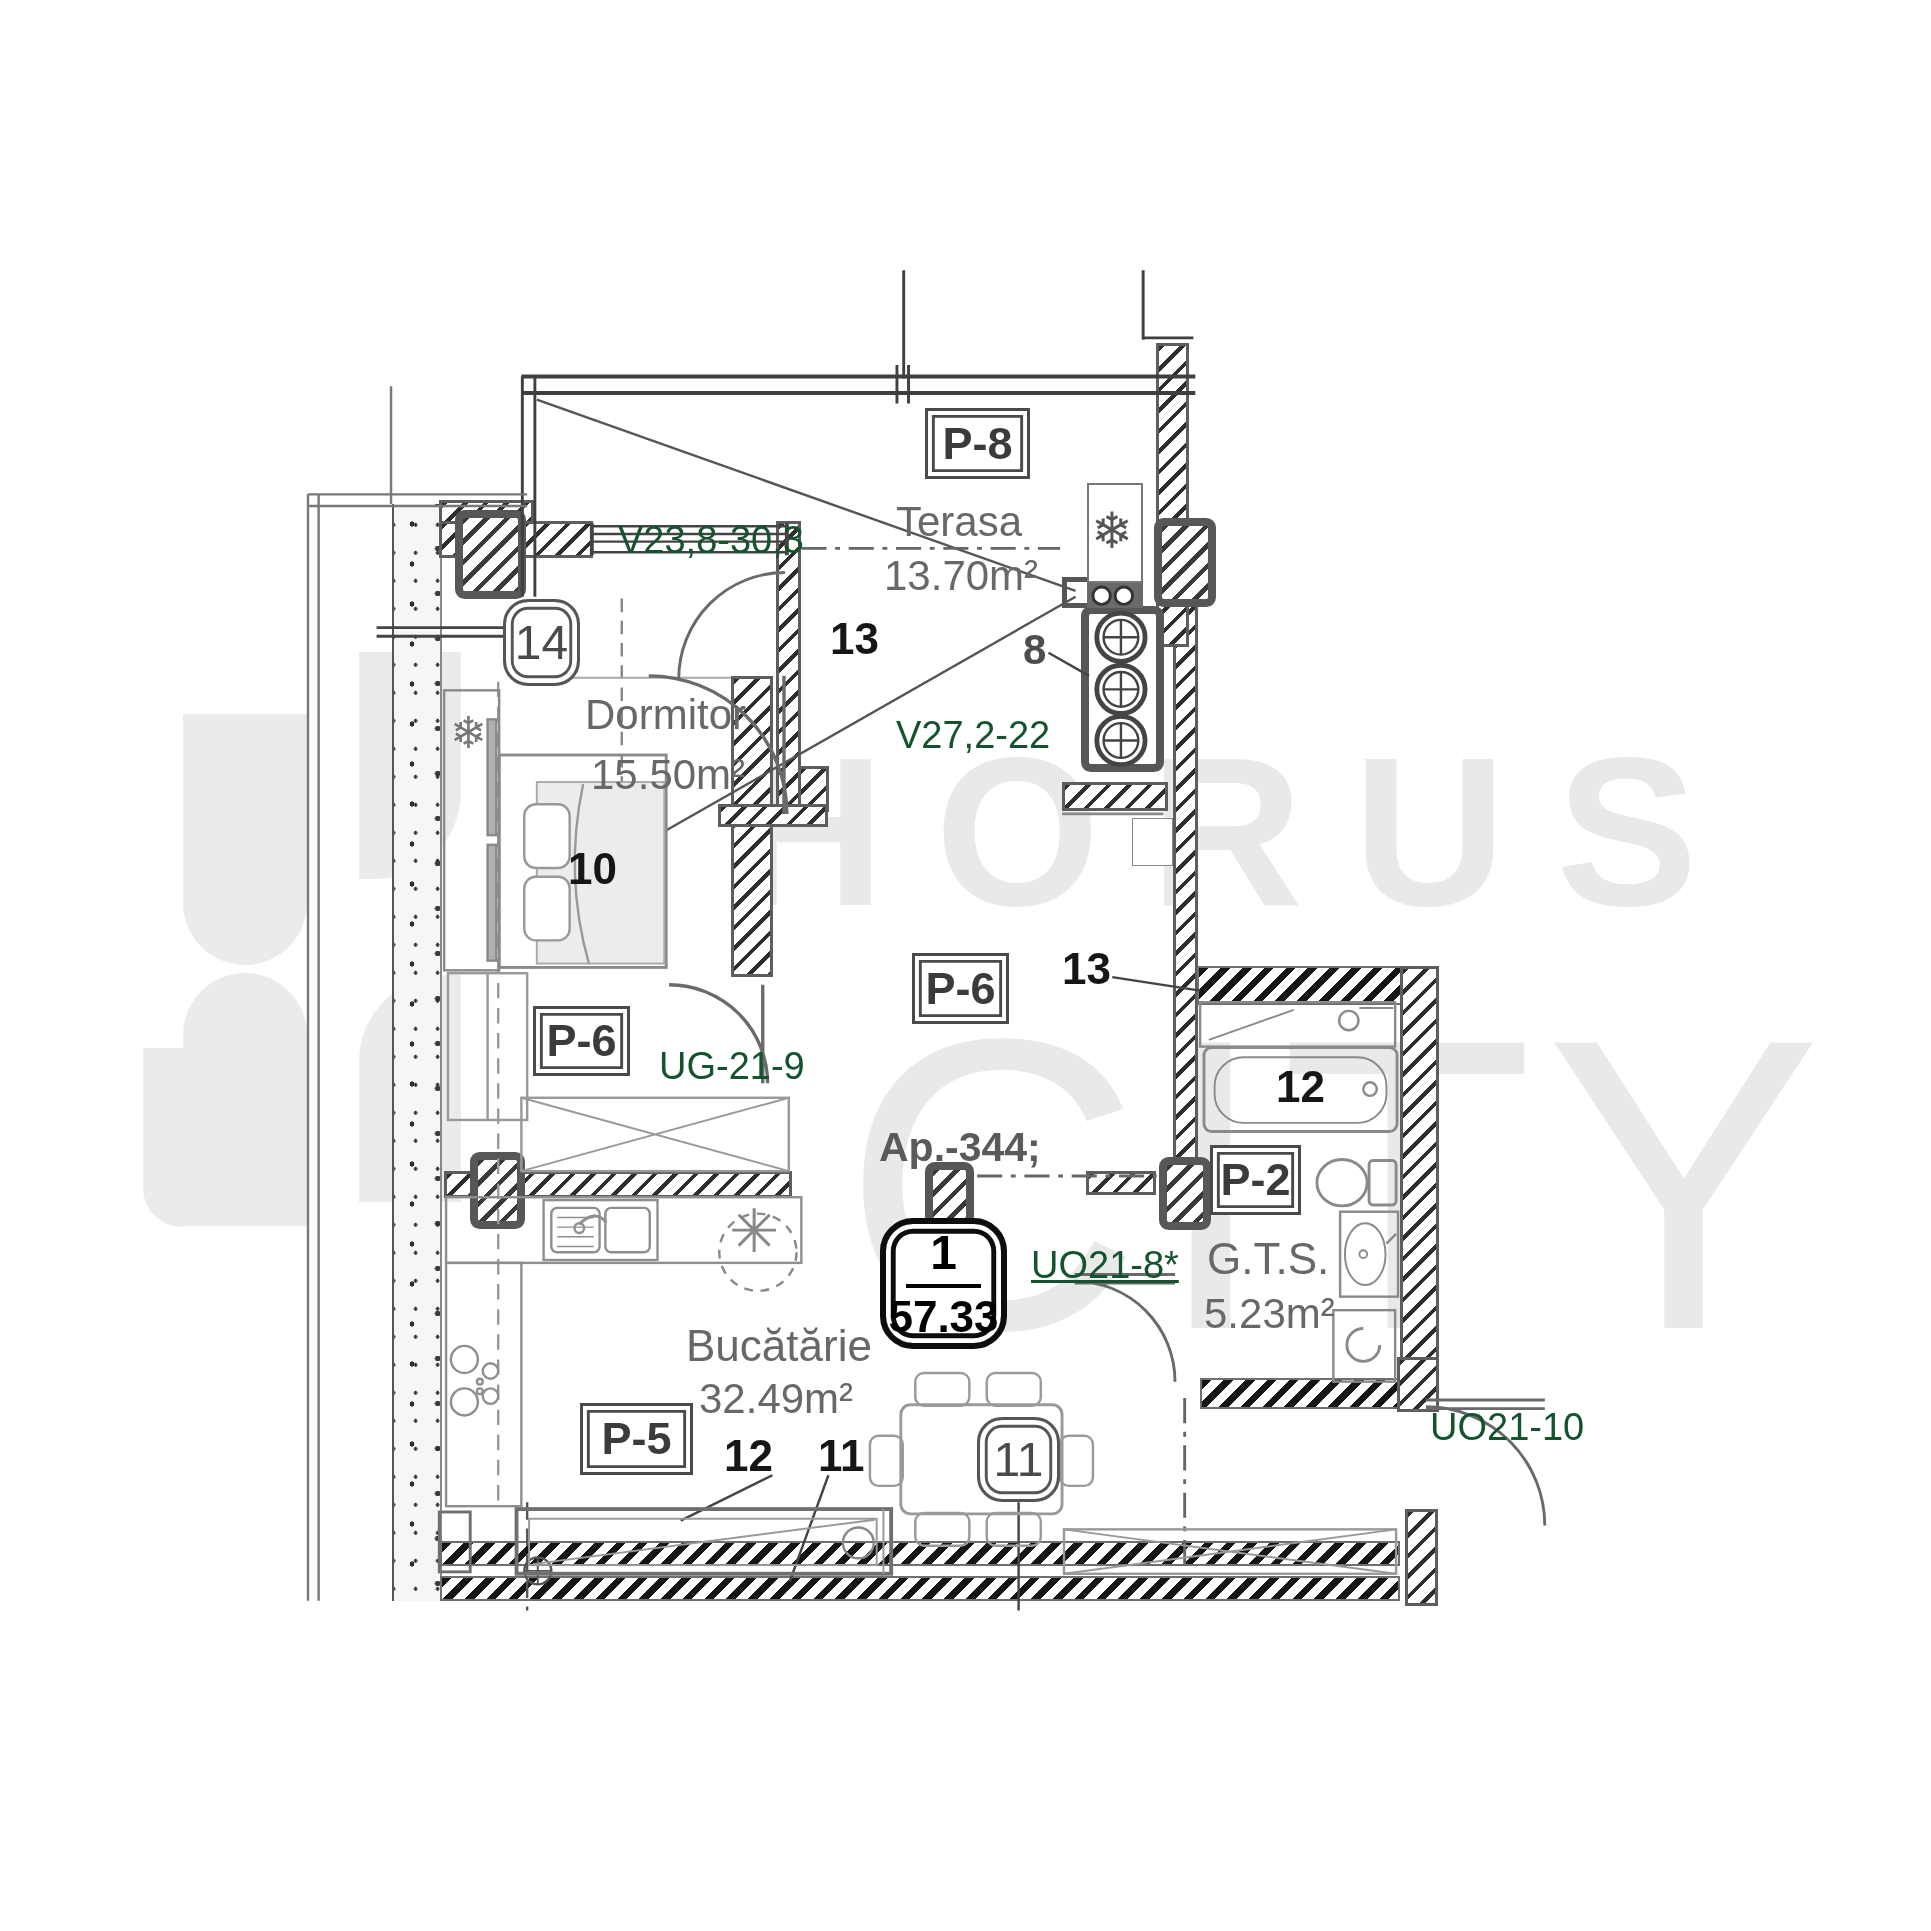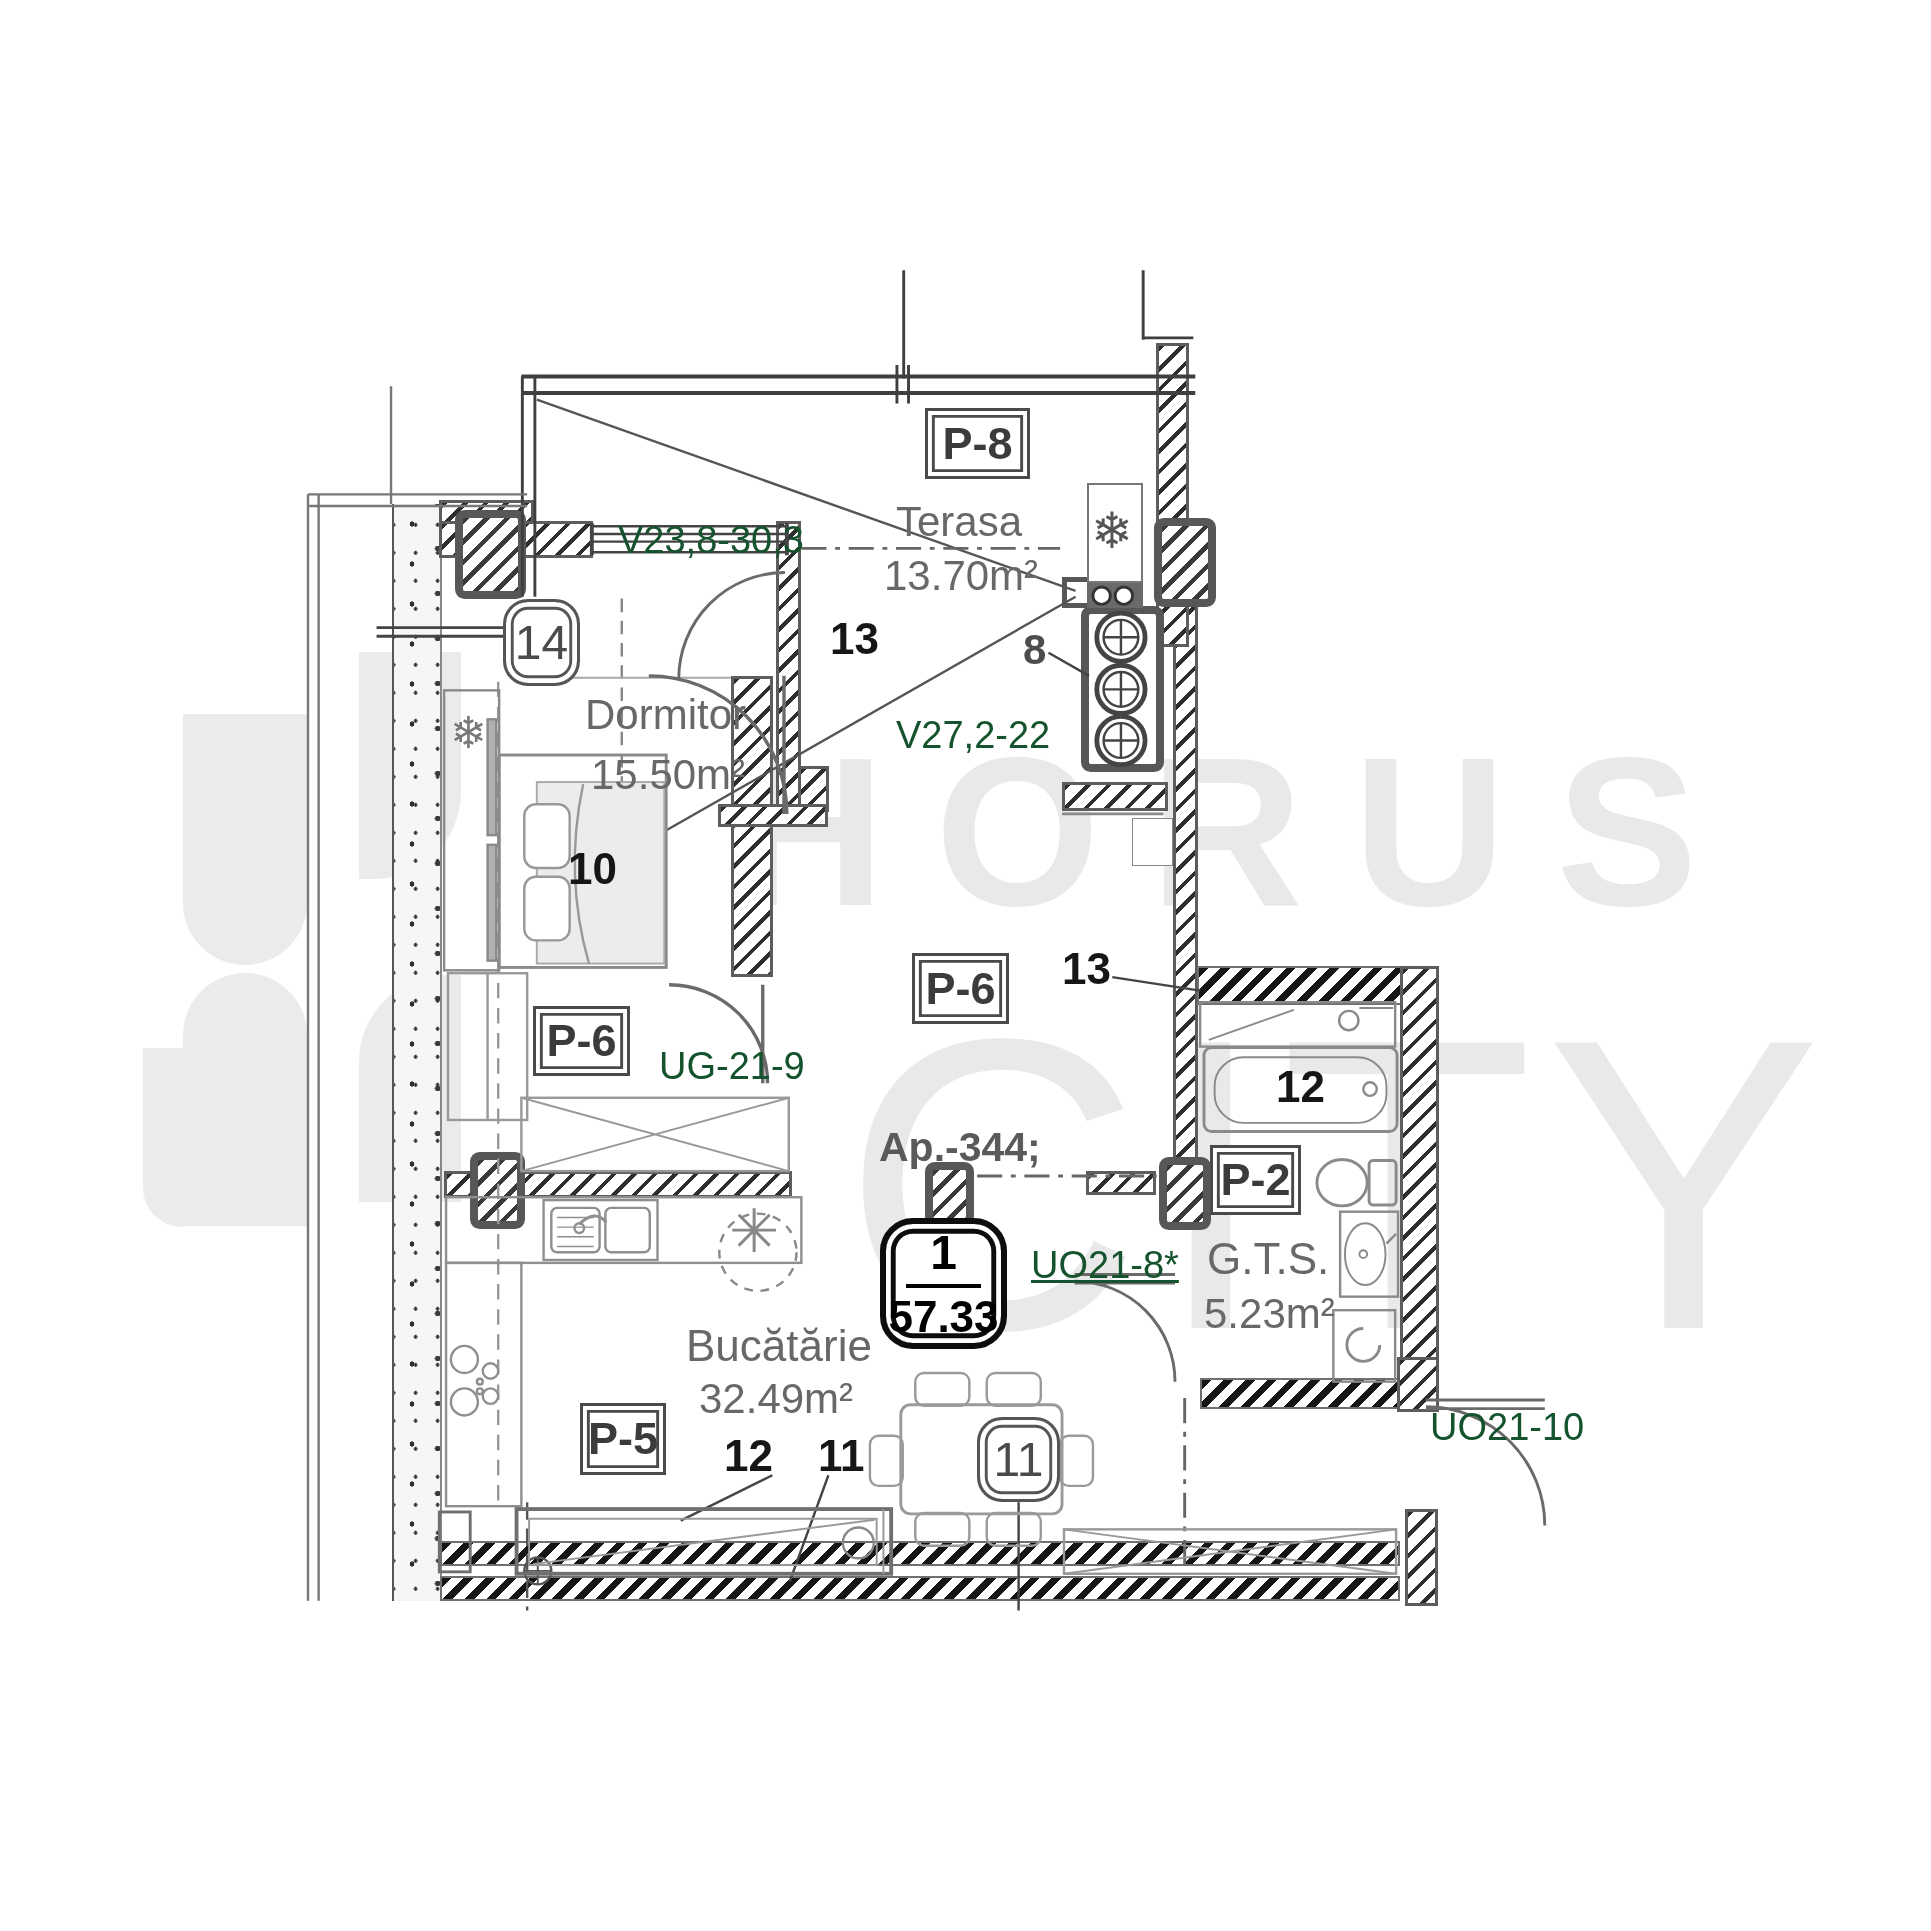--- a/index.html
+++ b/index.html
@@ -226,21 +226,21 @@
   </div>
 <div class="pbox" style="left:533px;top:1006px;width:97px;height:70px;">
     <span>P-6</span>
   </div>
 <div class="pbox" style="left:912px;top:953px;width:97px;height:71px;">
     <span>P-6</span>
   </div>
 <div class="pbox" style="left:1210px;top:1145px;width:91px;height:70px;">
     <span>P-2</span>
   </div>
-<div class="pbox" style="left:580px;top:1403px;width:86px;height:72px;">
+<div class="pbox" style="left:580px;top:1403px;width:113px;height:72px;">
     <span>P-5</span>
   </div>
 
 <div class="badge" style="left:503px;top:599px;width:77px;height:87px;">
     <span>14</span>
   </div>
 <div class="badge" style="left:977px;top:1417px;width:83px;height:85px;">
     <span>11</span>
   </div>
 <div class="aptbadge" style="left:880px;top:1218px;width:127px;height:131px;">

